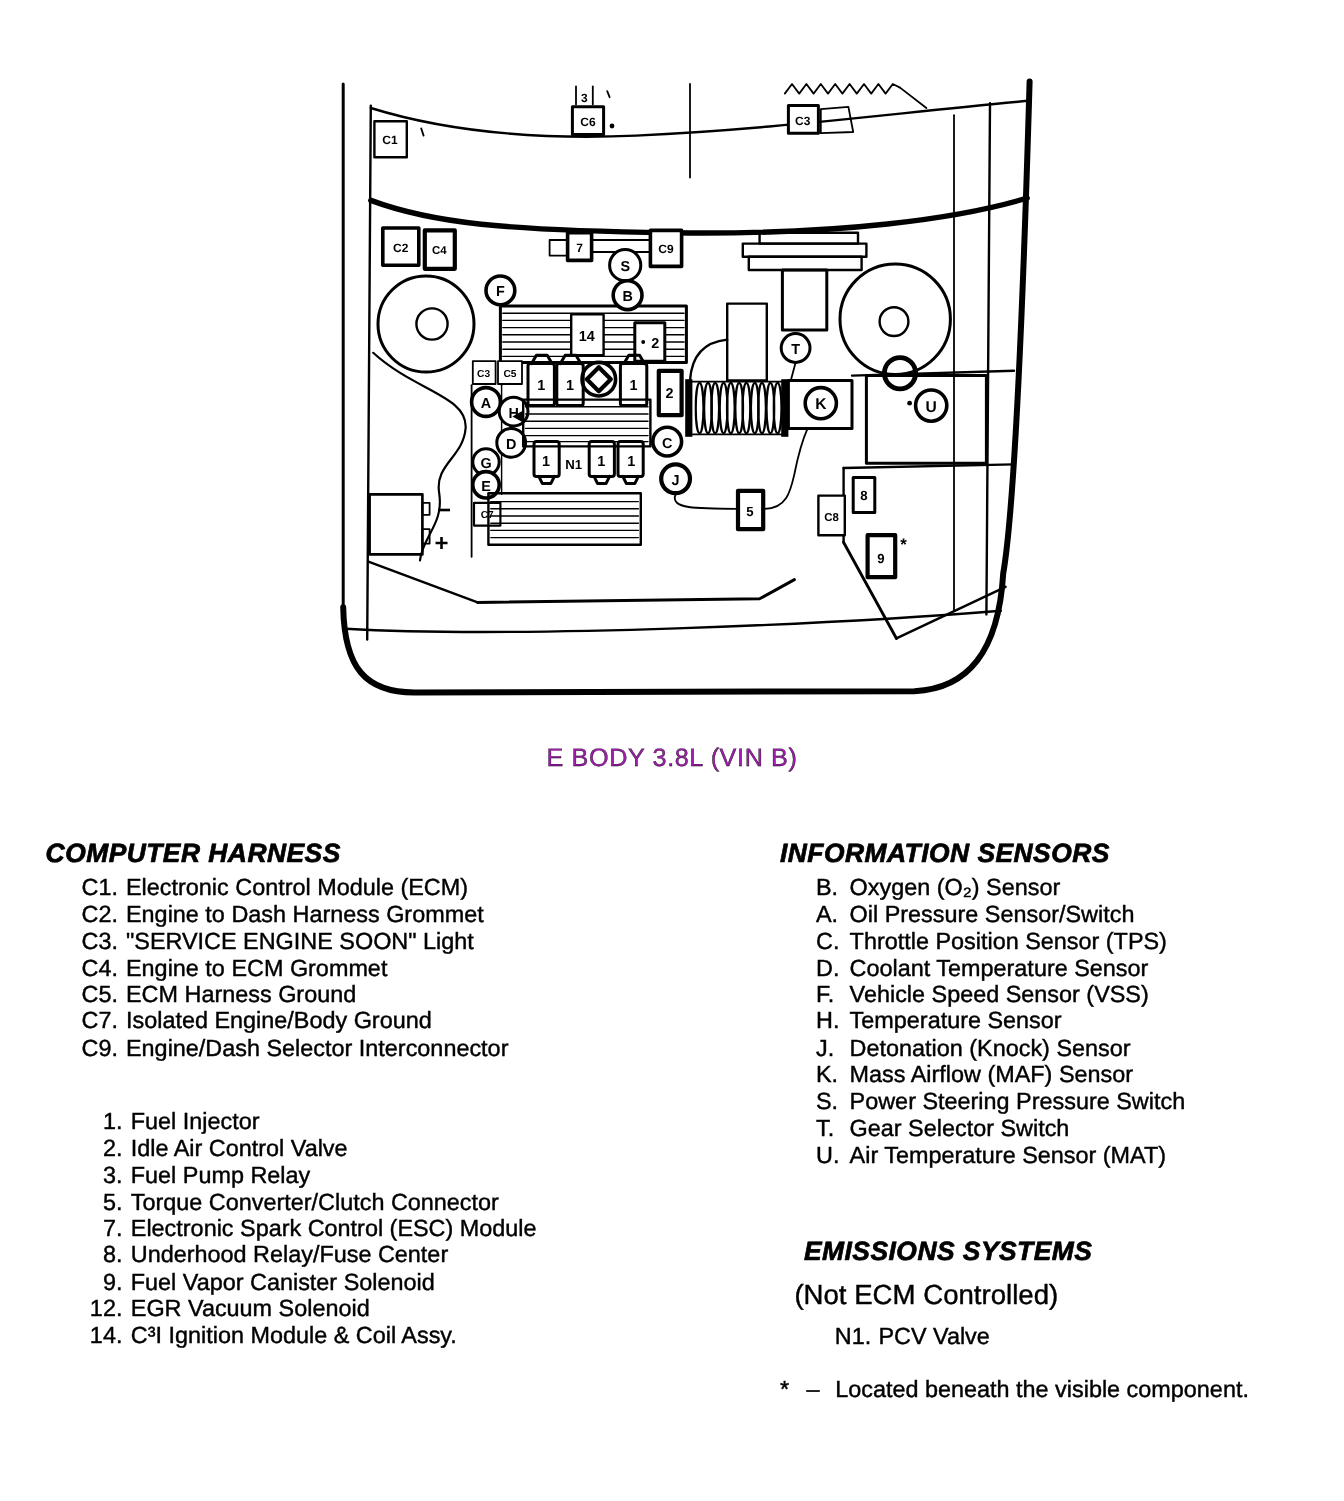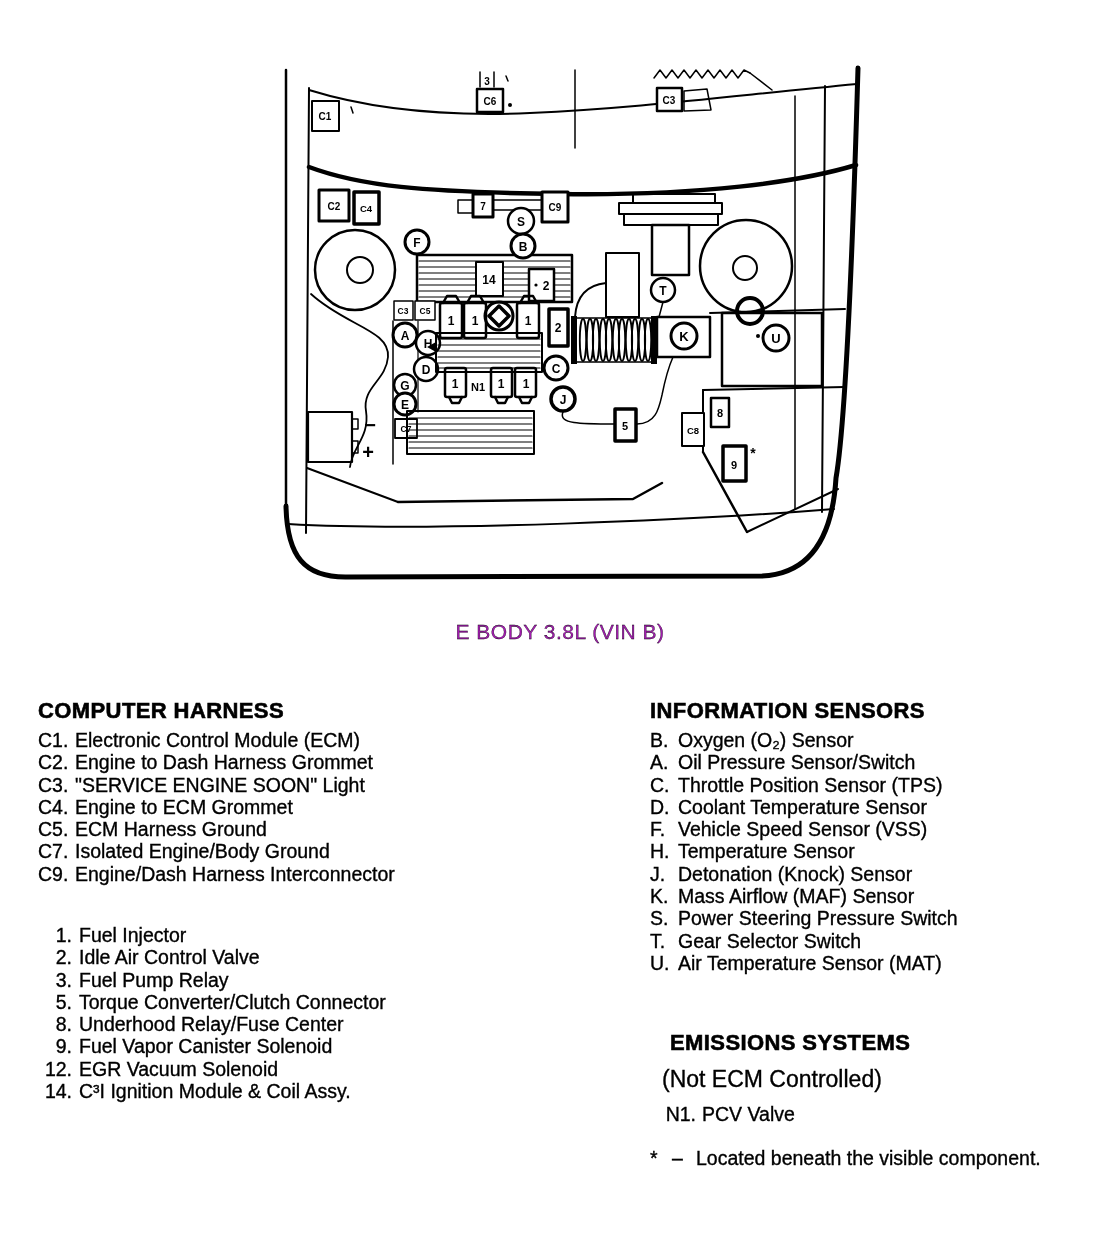--- a/index.html
+++ b/index.html
@@ -2,25 +2,25 @@
 <html><head>
 <meta charset="utf-8">
 <style>
   html,body{margin:0;padding:0;background:#fff;}
   #page{position:relative;width:1120px;height:1251px;background:#ffffff;overflow:hidden;
         font-family:"Liberation Sans",sans-serif;color:#000;}
   svg text{font-family:"Liberation Sans",sans-serif;font-weight:700;fill:#000;}
   .caption{position:absolute;left:0;top:620px;width:1120px;text-align:center;
            font-size:21px;letter-spacing:0.5px;color:#a21caf;-webkit-text-stroke:0.3px #000;}
   .tblock{position:absolute;-webkit-text-stroke:0.35px #000;}
-  .tblock h2{margin:0 0 5px 0;font-size:22px;letter-spacing:0.4px;font-weight:700;
+  .tblock h2{margin:0 0 5px 0;font-size:22px;letter-spacing:0.4px;font-weight:700;font-style:italic;
              -webkit-text-stroke:0.6px #000;}
   .tblock .subtitle{font-size:23px;line-height:23px;margin:12px;}
   ul.list{list-style:none;margin:0;padding:0;}
-  ul.list li{font-size:19.5px;line-height:22.3px;white-space:nowrap;}
+  ul.list li{font-size:19.5px;line-height:22.3px;white-space:nowrap;margin-left:30px;}
   .num{display:inline-block;}
   .harness .num{width:37px;}
   .devices .num{width:34px;text-align:right;margin-right:7px;}
   .sensors .num{width:28px;}
   .emis .num{width:46px;text-align:right;margin-right:6px;}
   .footnote{position:absolute;left:650px;top:1147px;font-size:19.5px;white-space:nowrap;
             -webkit-text-stroke:0.35px #000;}
   .footnote .sym{display:inline-block;width:22px;}
   .footnote .sep{display:inline-block;width:24px;}
 </style>
@@ -344,35 +344,36 @@
 
         <li><span class="num">C3.</span><span class="txt">"SERVICE ENGINE SOON" Light</span></li>
 
         <li><span class="num">C4.</span><span class="txt">Engine to ECM Grommet</span></li>
 
         <li><span class="num">C5.</span><span class="txt">ECM Harness Ground</span></li>
 
 
         <li><span class="num">C7.</span><span class="txt">Isolated Engine/Body Ground</span></li>
 
-        <li><span class="num">C9.</span><span class="txt">Engine/Dash Harness Interconnector</span></li>
+        <li><span class="num">C9.</span><span class="txt">Engine/Dash Selector Interconnector</span></li>
       </ul>
   </div>
 
   <div class="tblock" style="left:38px;top:924px;width:580px;">
     <ul class="list devices">
 
         <li><span class="num">1.</span><span class="txt">Fuel Injector</span></li>
 
         <li><span class="num">2.</span><span class="txt">Idle Air Control Valve</span></li>
 
         <li><span class="num">3.</span><span class="txt">Fuel Pump Relay</span></li>
 
         <li><span class="num">5.</span><span class="txt">Torque Converter/Clutch Connector</span></li>
 
+        <li><span class="num">7.</span><span class="txt">Electronic Spark Control (ESC) Module</span></li>
 
         <li><span class="num">8.</span><span class="txt">Underhood Relay/Fuse Center</span></li>
 
         <li><span class="num">9.</span><span class="txt">Fuel Vapor Canister Solenoid</span></li>
 
         <li><span class="num">12.</span><span class="txt">EGR Vacuum Solenoid</span></li>
 
         <li><span class="num">14.</span><span class="txt">C³I Ignition Module &amp; Coil Assy.</span></li>
       </ul>
   </div>

